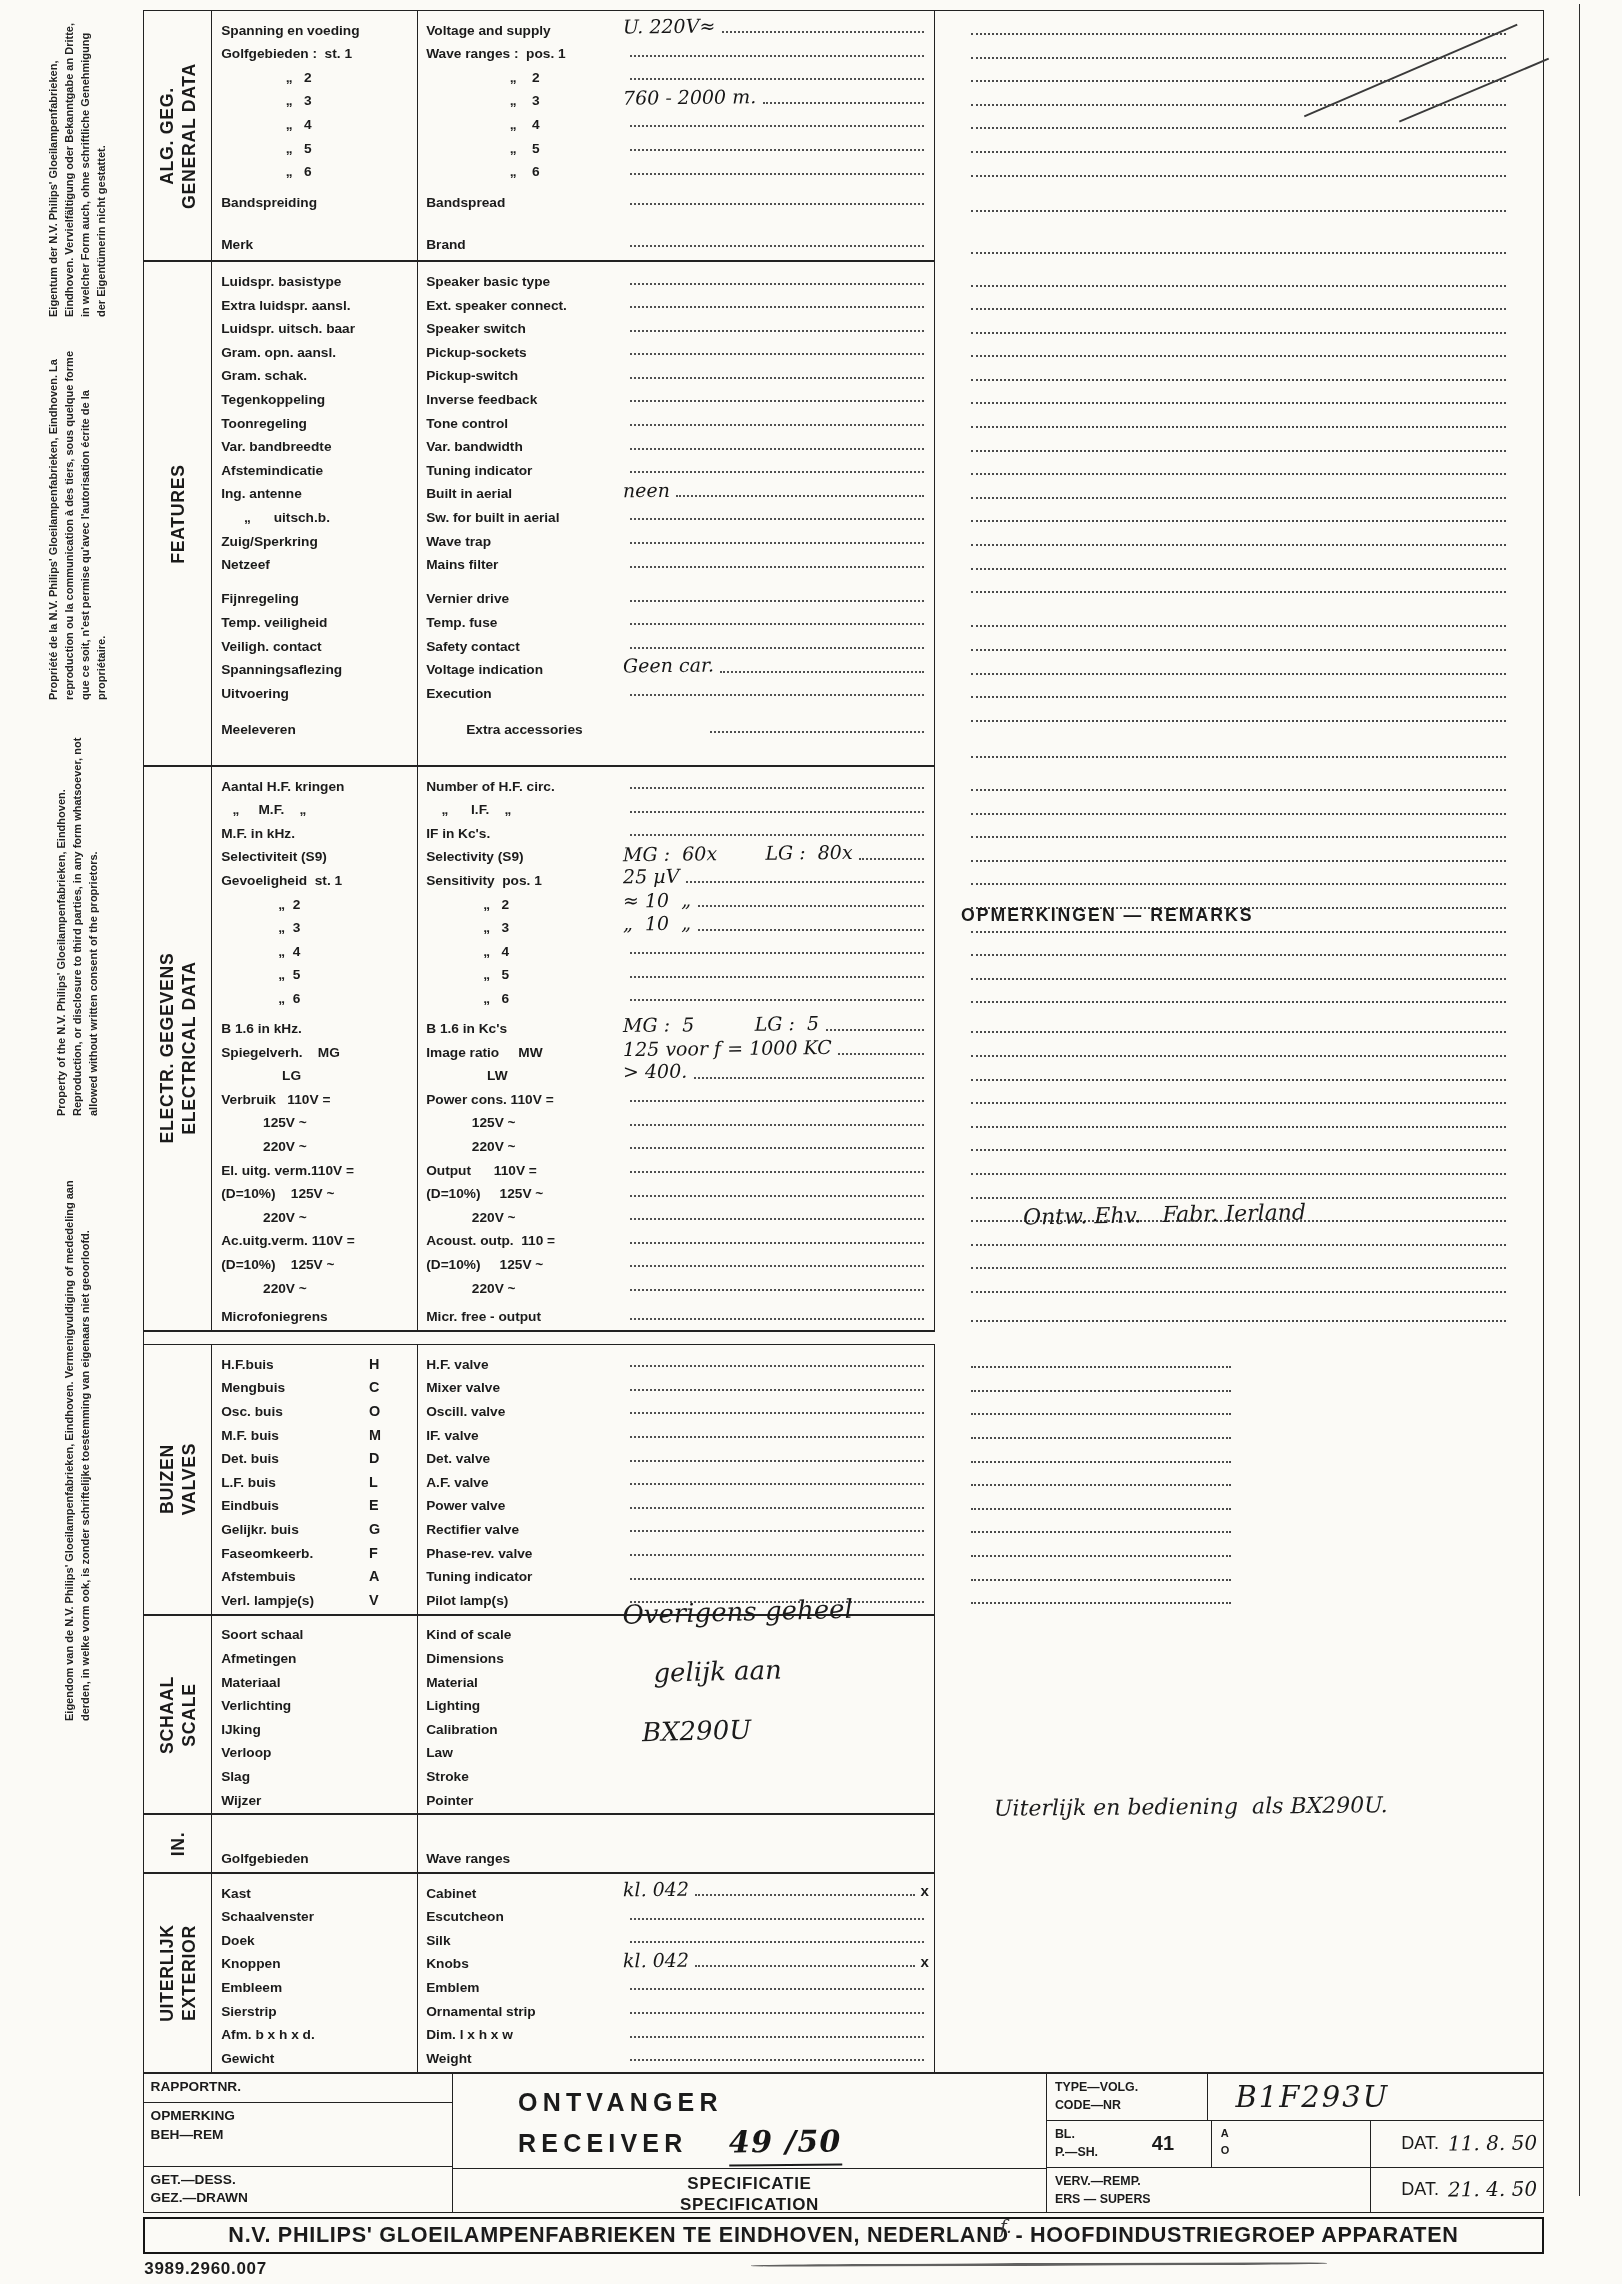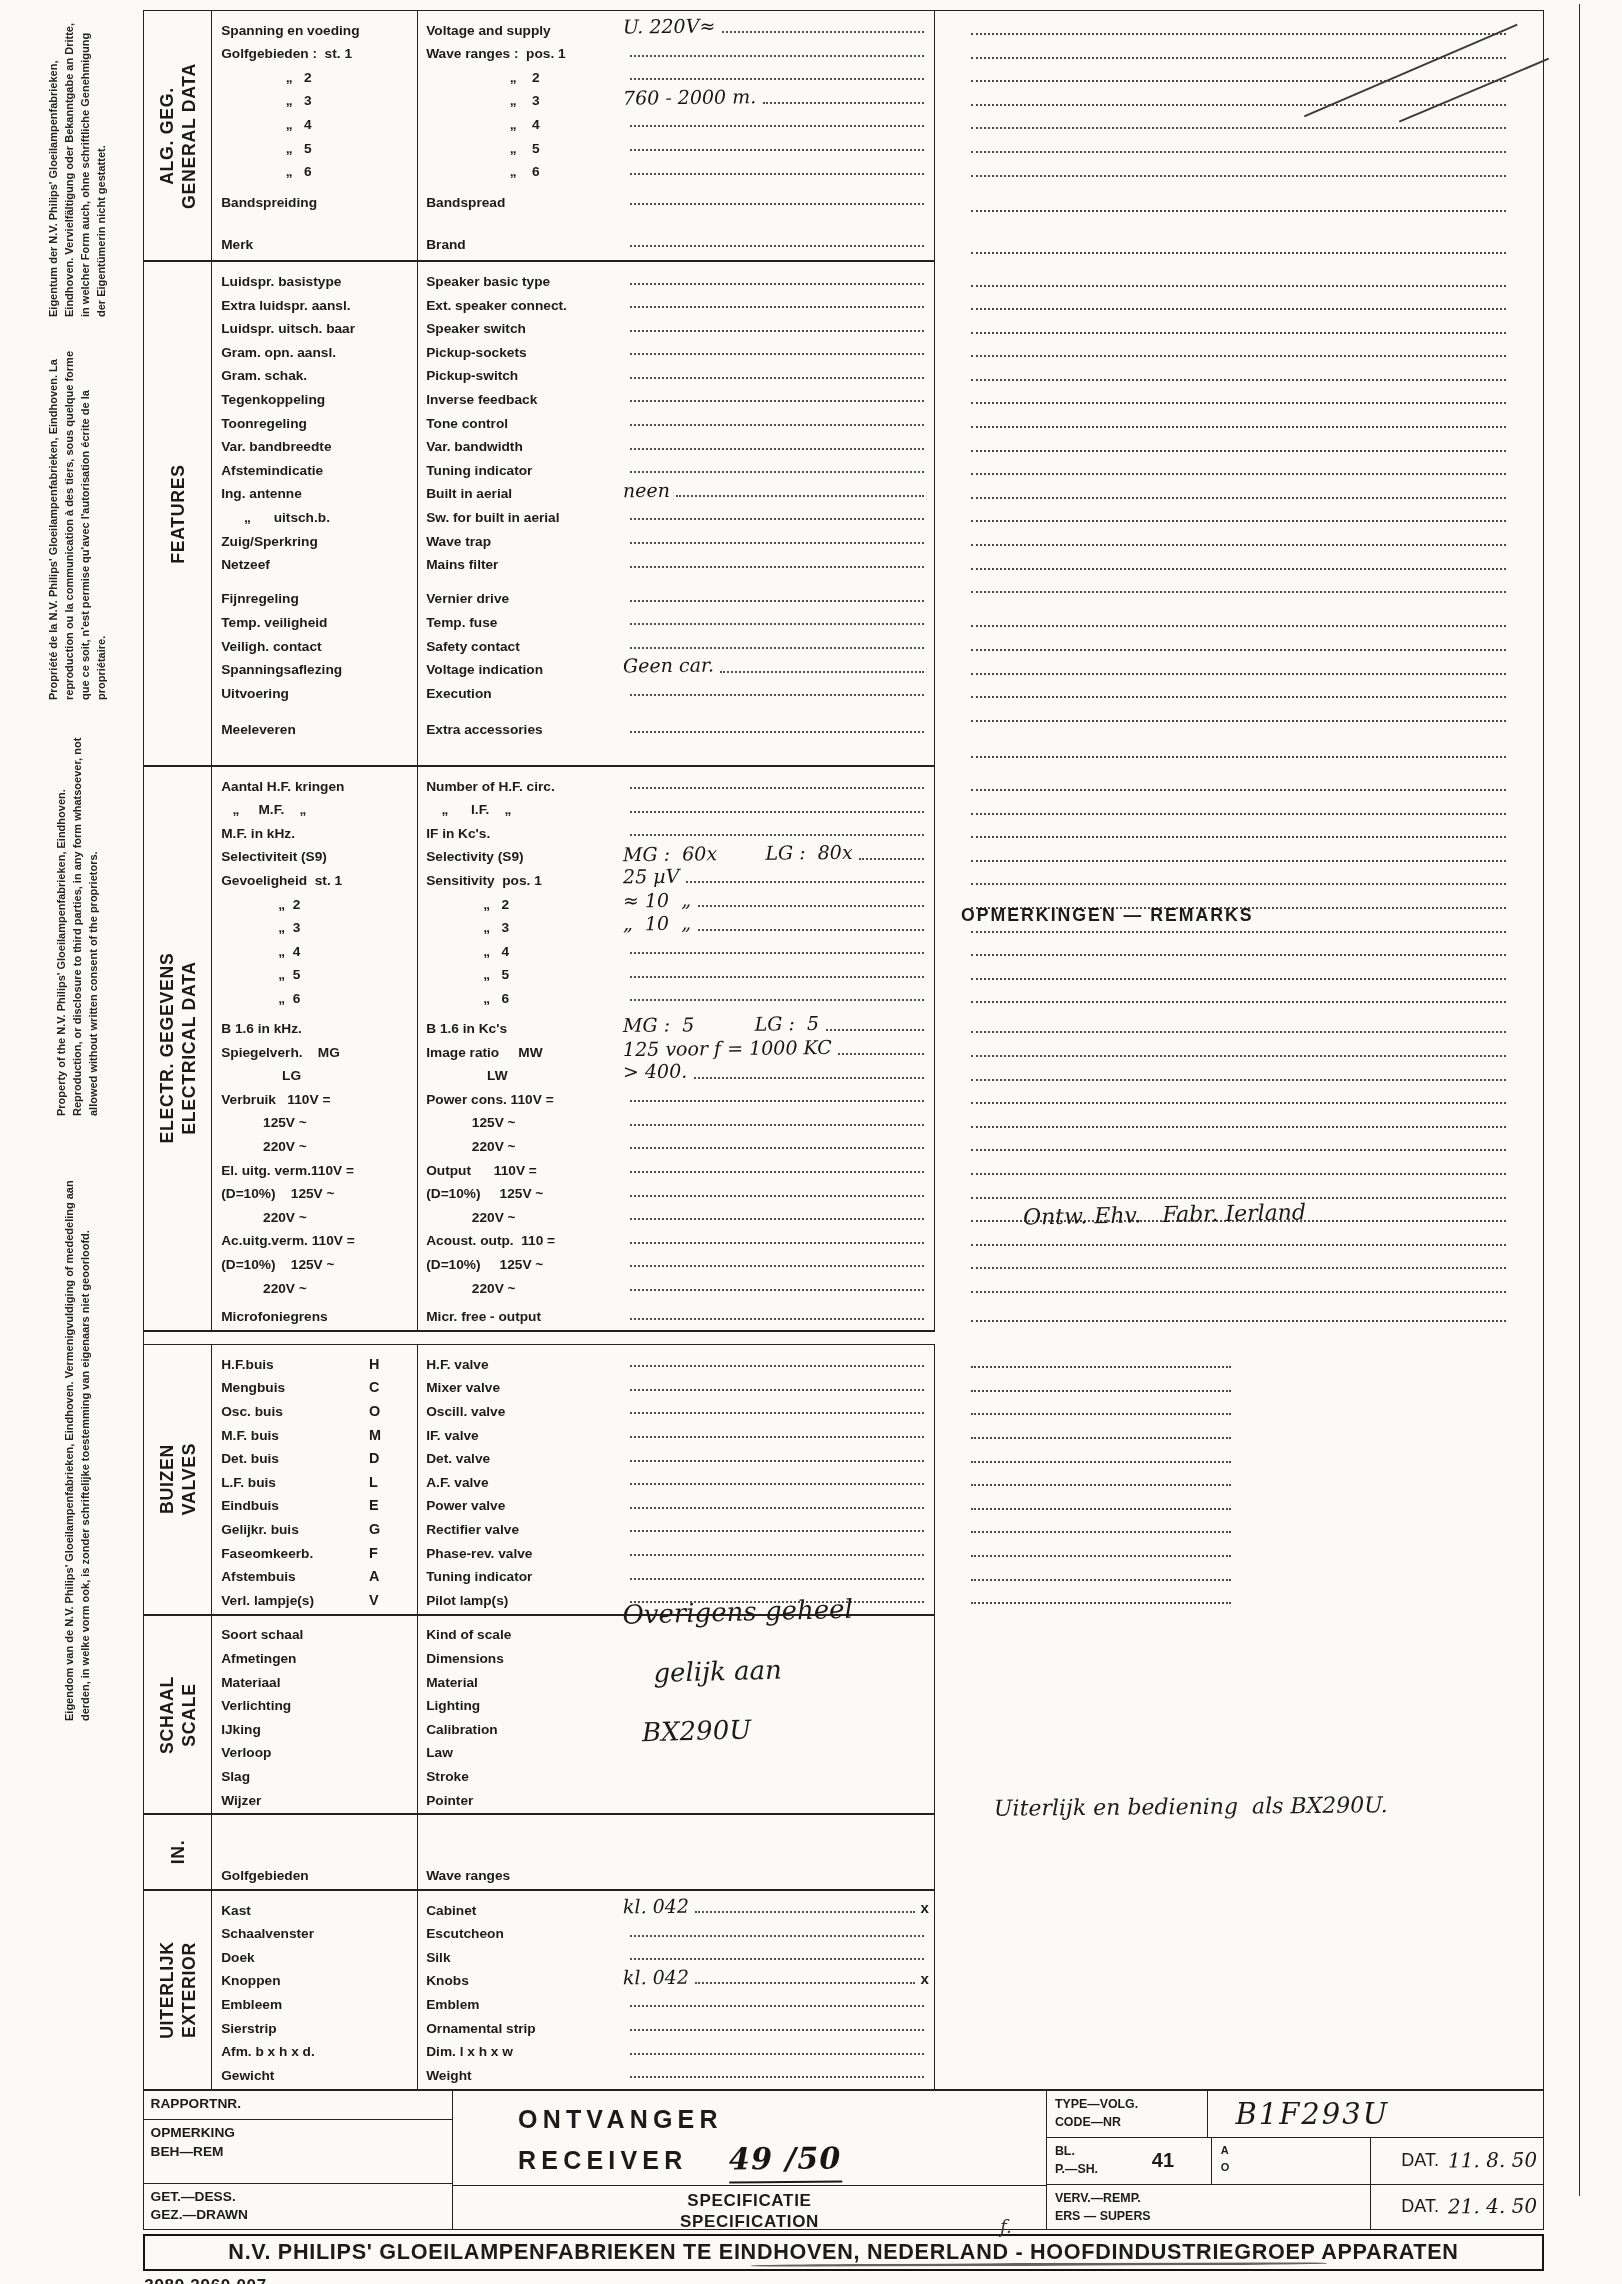--- a/index.html
+++ b/index.html
@@ -76,21 +76,21 @@
   }
 
   .rem-row { height: 23.6px; position: relative; }
   .rem-row.dotted::after {
     content: ""; position: absolute; left: 0; right: 7.9px; bottom: 4.6px;
     border-bottom: 2px dotted #4a4a4a;
   }
   .sec-valves { margin-top: 11.8px; }
   .sec-valves .sec-left { border-top: 1.3px solid #222; }
   .sec-valves .rem-row.dotted::after { right: 52%; }
-  .sec-in .sec-rows, .sec-in .sec-remarks { padding-top: 46px; }
+  .sec-in .sec-rows, .sec-in .sec-remarks { padding-top: 29px; }
   .sec-exterior .sec-left { border-bottom: none; }
 
   
   .remarks-title {
     position: absolute; left: 818px; top: 895px;
     font-weight: bold; font-size: 17.7px; letter-spacing: 2px;
     padding-bottom: 2.6px;
   }
   .hand-note { position: absolute; font-family: "DejaVu Serif", serif; font-style: italic; font-size: 22px; white-space: pre; }
   .note-1 { left: 880px; top: 1192px; transform: rotate(-1deg); }
@@ -386,21 +386,21 @@
                 <span class="leader"></span>
               </div>
             </div>
             <div class="row">
               <div class="cell cell-nl"><span>Uitvoering</span></div>
               <div class="cell cell-en">Execution</div>
               <div class="cell cell-val">
                 <span class="leader"></span>
               </div>
             </div>
-            <div class="row" style="margin-top: 13px;">
+            <div class="row" style="margin-top: 13px; gap: 40px;">
               <div class="cell cell-nl"><span>Meeleveren</span></div>
               <div class="cell cell-en">Extra accessories</div>
               <div class="cell cell-val">
                 <span class="leader"></span>
               </div>
             </div>
           </div>
     </div>
     <div class="sec-remarks">
           <div class="rem-row dotted"></div>

